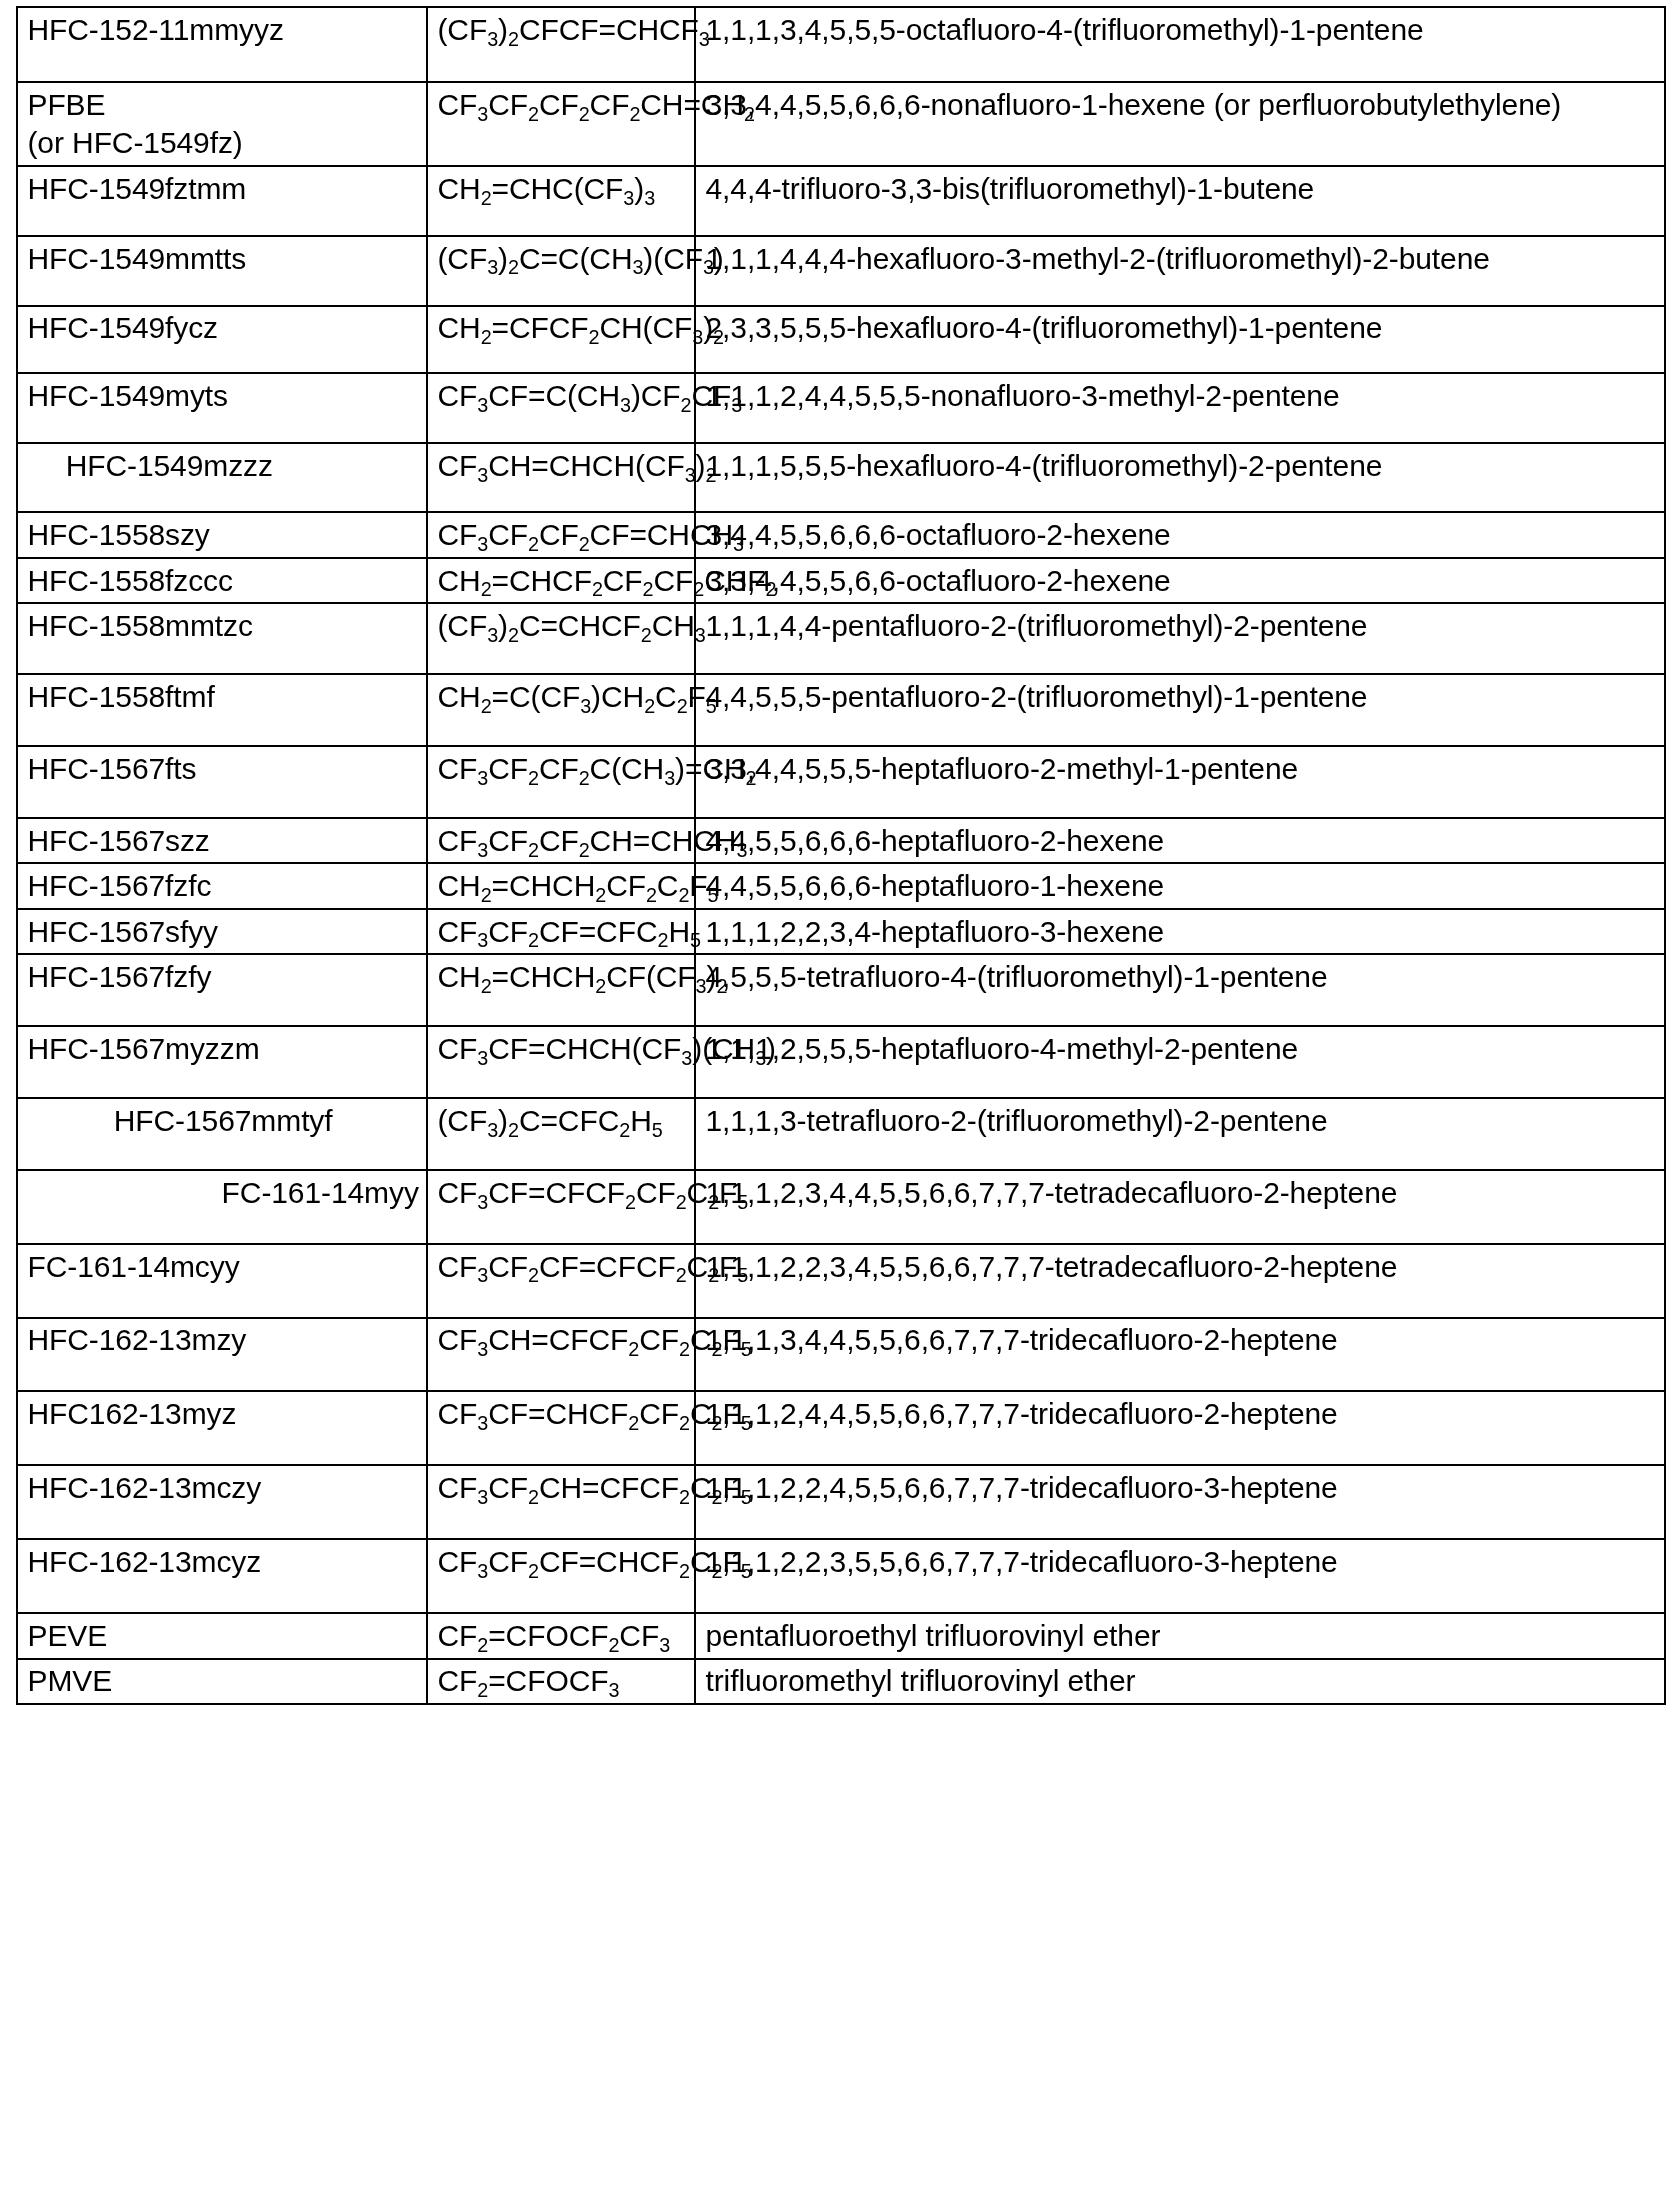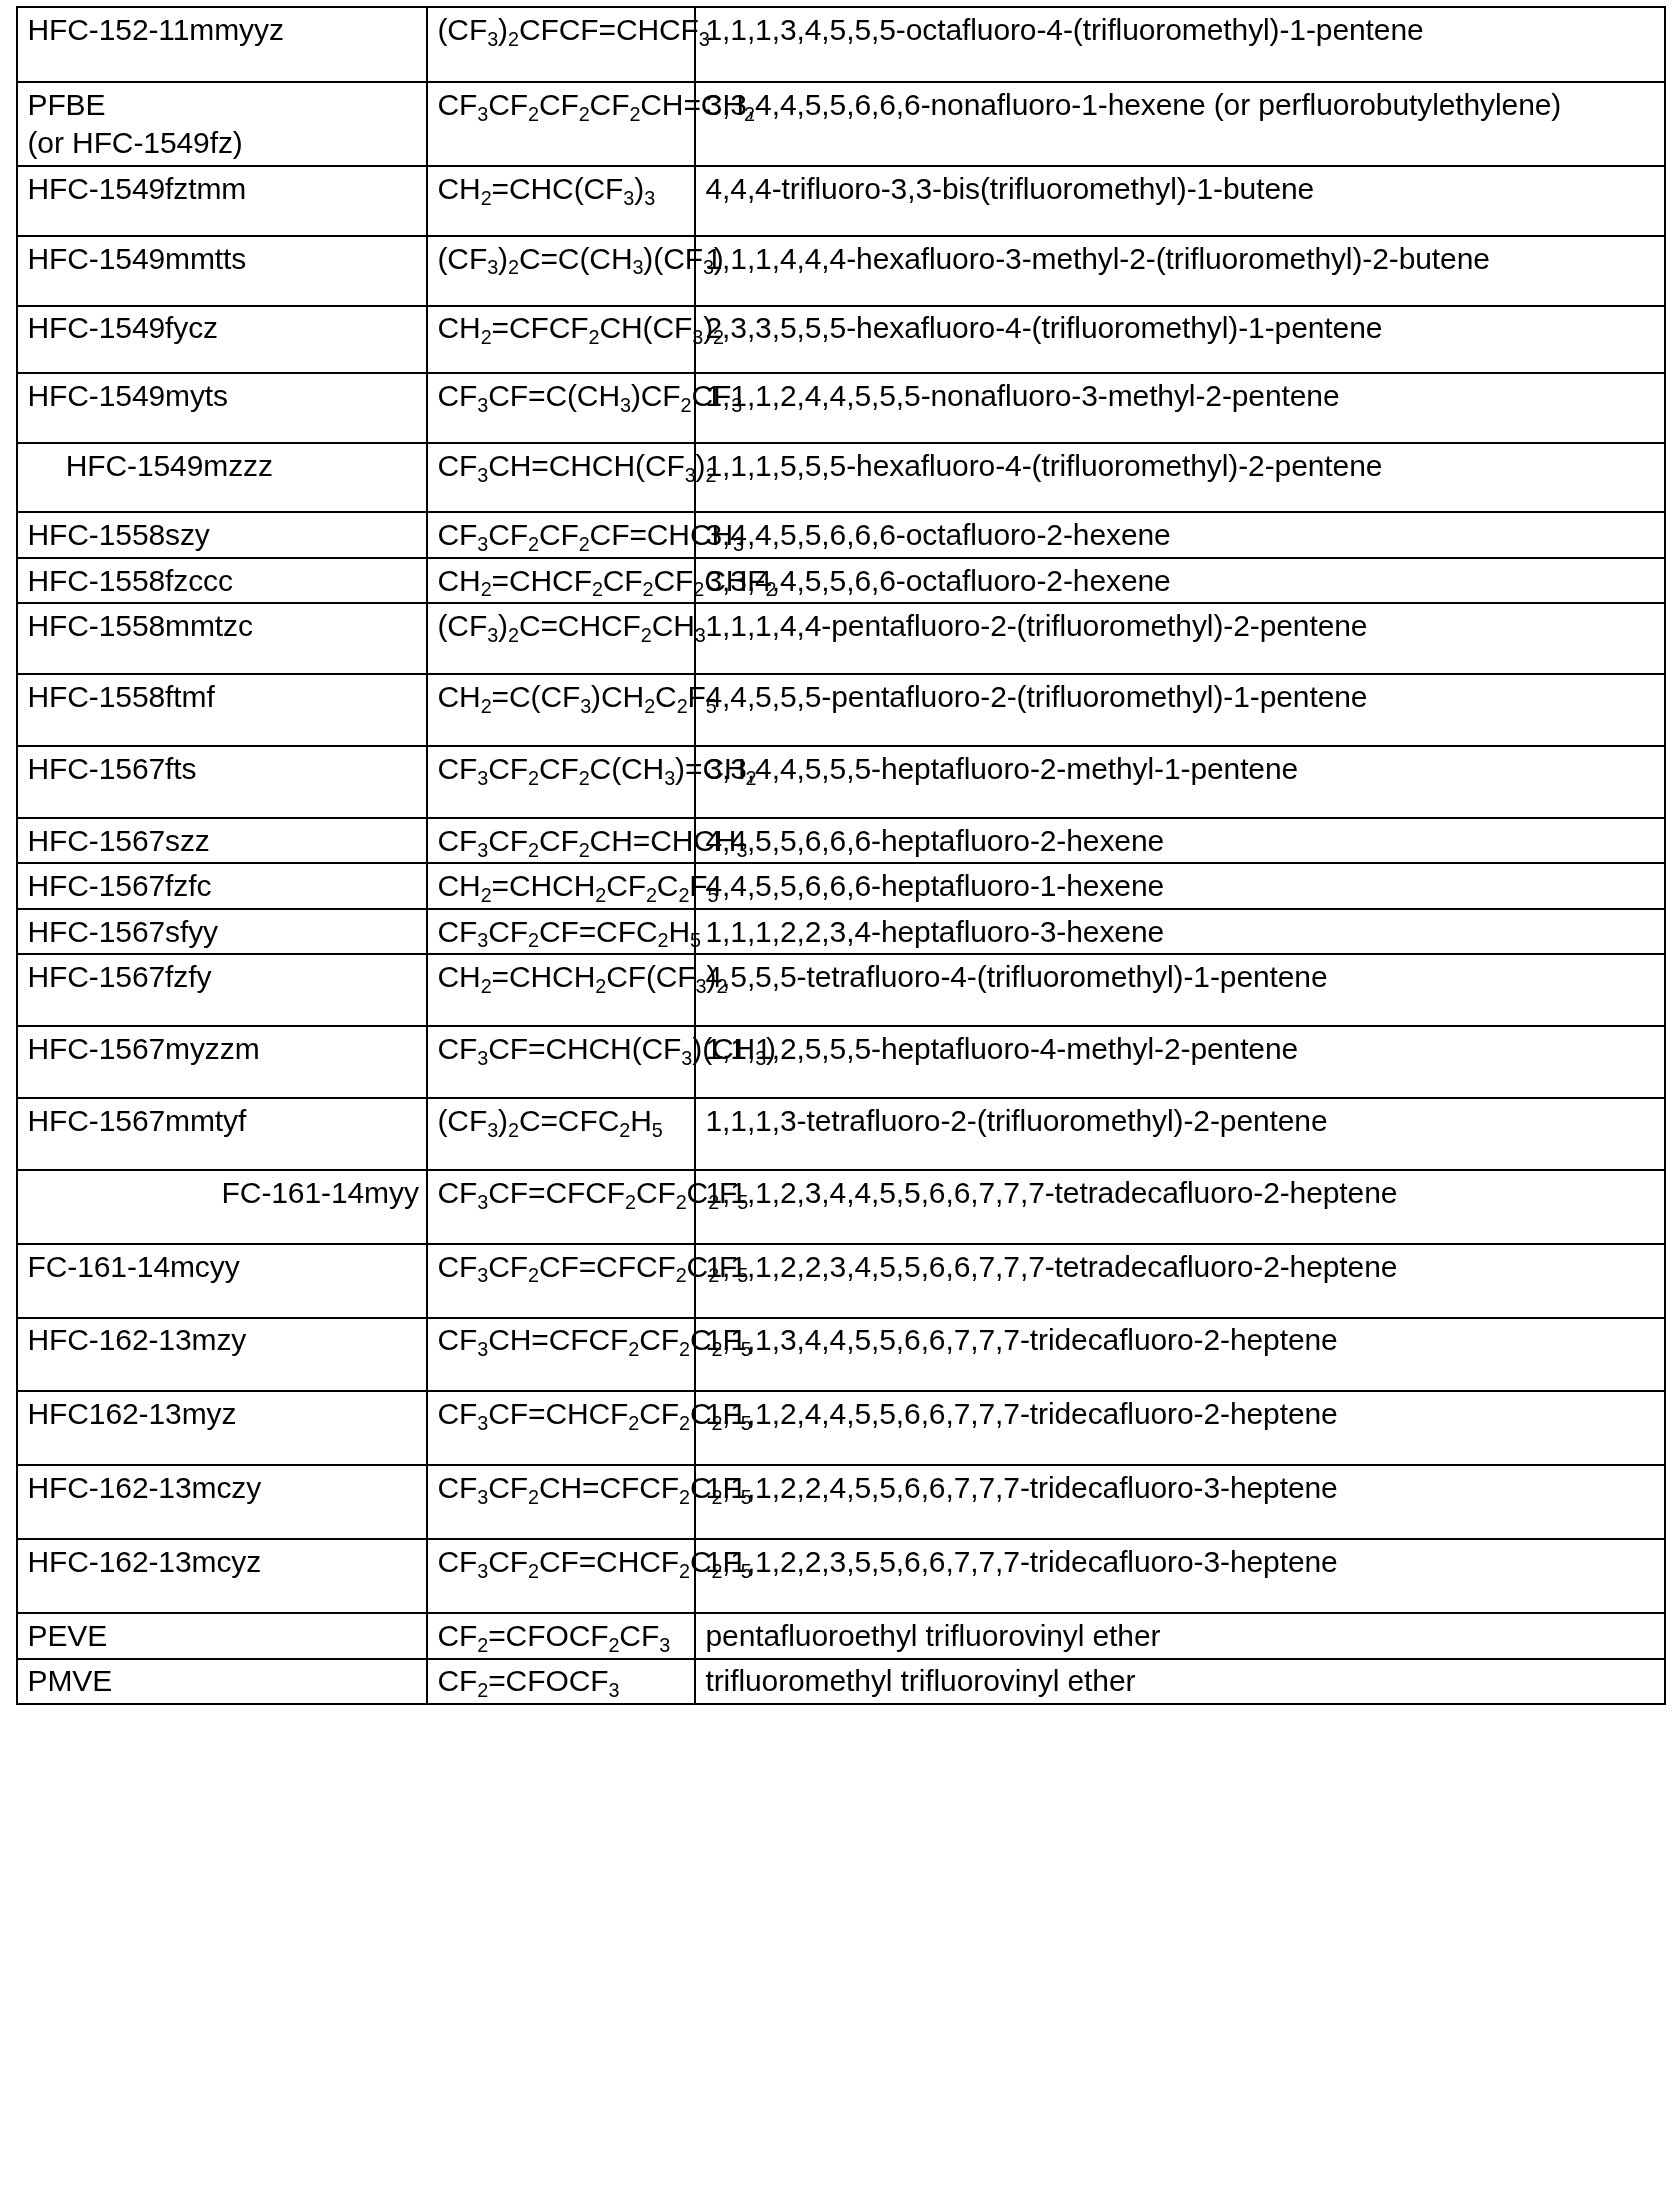--- a/index.html
+++ b/index.html
@@ -147,21 +147,21 @@
           <td class="cell-name" style="height: 65px;">HFC-1567fzfy</td>
           <td class="cell-form">CH<sub>2</sub>=CHCH<sub>2</sub>CF(CF<sub>3</sub>)<sub>2</sub></td>
           <td class="cell-chem">4,5,5,5-tetrafluoro-4-(trifluoromethyl)-1-pentene</td>
         </tr>
         <tr>
           <td class="cell-name" style="height: 65px;">HFC-1567myzzm</td>
           <td class="cell-form">CF<sub>3</sub>CF=CHCH(CF<sub>3</sub>)(CH<sub>3</sub>)</td>
           <td class="cell-chem">1,1,1,2,5,5,5-heptafluoro-4-methyl-2-pentene</td>
         </tr>
         <tr>
-          <td class="cell-name" style="height: 65px;">HFC-1567mmtyf</td>
+          <td class="cell-name" style="height: 65px; text-align: center;">HFC-1567mmtyf</td>
           <td class="cell-form">(CF<sub>3</sub>)<sub>2</sub>C=CFC<sub>2</sub>H<sub>5</sub></td>
           <td class="cell-chem">1,1,1,3-tetrafluoro-2-(trifluoromethyl)-2-pentene</td>
         </tr>
         <tr>
           <td class="cell-name" style="height: 67px; text-align: right;">FC-161-14myy</td>
           <td class="cell-form">CF<sub>3</sub>CF=CFCF<sub>2</sub>CF<sub>2</sub>C<sub>2</sub>F<sub>5</sub></td>
           <td class="cell-chem">1,1,1,2,3,4,4,5,5,6,6,7,7,7-tetradecafluoro-2-heptene</td>
         </tr>
         <tr>
           <td class="cell-name" style="height: 67px; border-radius: 32px;">FC-161-14mcyy</td>

